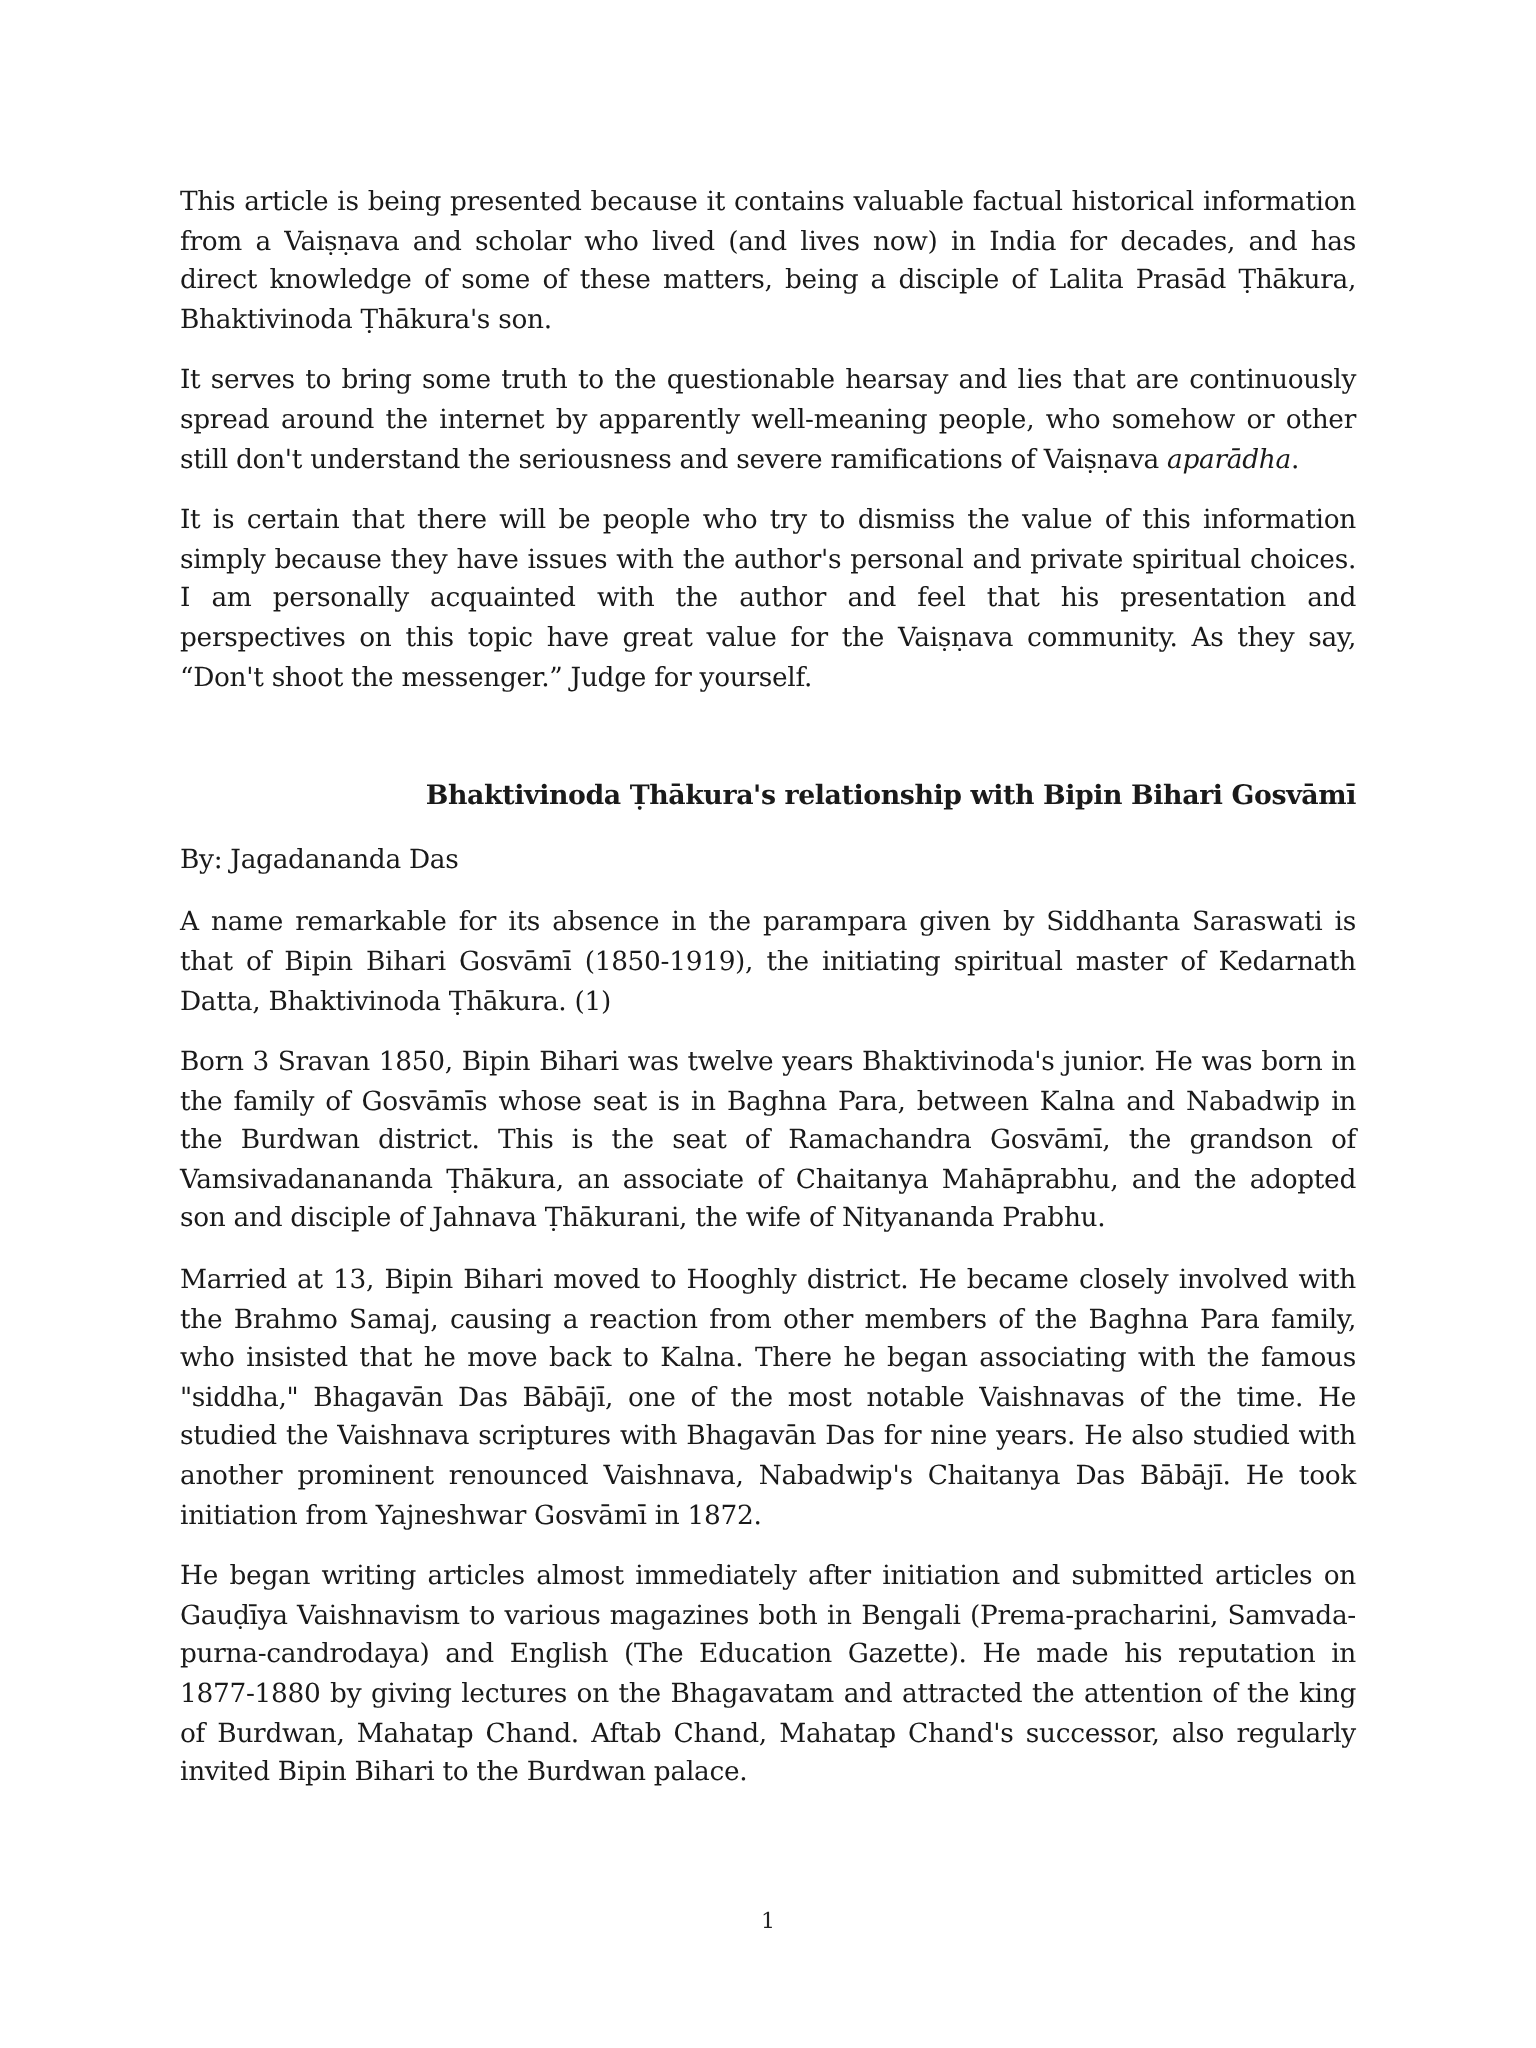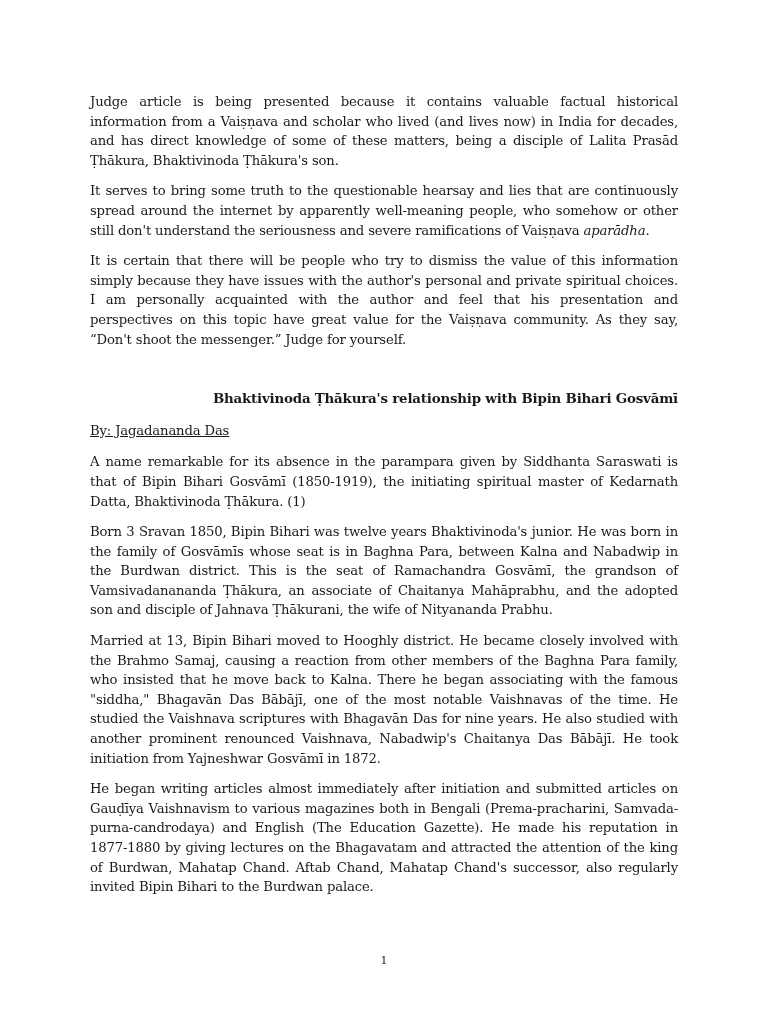--- a/index.html
+++ b/index.html
@@ -34,38 +34,37 @@
       font-weight: bold;
       font-size: 13.4px;
       line-height: 19.6px;
       margin-bottom: 12px;
       text-align: right;
       letter-spacing: -0.2px;
     }
     .byline {
       text-align: left;
       margin-bottom: 12px;
-      text-decoration: underline;
     }
     em { }
     .page-number {
       position: absolute;
       left: 0;
       width: 768px;
       top: 954px;
       text-align: center;
       font-size: 11px;
       color: #222;
     }
   </style>
 </head>
 <body>
 
 <div class="page">
-  <p class="p-gap">Judge article is being presented because it contains valuable factual historical information from a Vaiṣṇava and scholar who lived (and lives now) in India for decades, and has direct knowledge of some of these matters, being a disciple of Lalita Prasād Ṭhākura, Bhaktivinoda Ṭhākura's son.</p>
+  <p class="p-gap">This article is being presented because it contains valuable factual historical information from a Vaiṣṇava and scholar who lived (and lives now) in India for decades, and has direct knowledge of some of these matters, being a disciple of Lalita Prasād Ṭhākura, Bhaktivinoda Ṭhākura's son.</p>
   <p class="p-gap"><span>It serves to bring some truth to the questionable hearsay and lies that are continuously spread around the internet by apparently well-meaning people, who somehow or other still don't understand the seriousness and severe ramifications of Vaiṣṇava </span><em>aparādha</em><span>.</span></p>
   <p class="intro-last">It is certain that there will be people who try to dismiss the value of this information simply because they have issues with the author's personal and private spiritual choices. I am personally acquainted with the author and feel that his presentation and perspectives on this topic have great value for the Vaiṣṇava community. As they say, “Don't shoot the messenger.” Judge for yourself.</p>
 
   <p class="heading">Bhaktivinoda Ṭhākura's relationship with Bipin Bihari Gosvāmī</p>
   <p class="byline">By: Jagadananda Das</p>
 
   <p class="p-gap">A name remarkable for its absence in the parampara given by Siddhanta Saraswati is that of Bipin Bihari Gosvāmī (1850-1919), the initiating spiritual master of Kedarnath Datta, Bhaktivinoda Ṭhākura. (1)</p>
   <p class="p-gap">Born 3 Sravan 1850, Bipin Bihari was twelve years Bhaktivinoda's junior. He was born in the family of Gosvāmīs whose seat is in Baghna Para, between Kalna and Nabadwip in the Burdwan district. This is the seat of Ramachandra Gosvāmī, the grandson of Vamsivadanananda Ṭhākura, an associate of Chaitanya Mahāprabhu, and the adopted son and disciple of Jahnava Ṭhākurani, the wife of Nityananda Prabhu.</p>
   <p class="p-gap">Married at 13, Bipin Bihari moved to Hooghly district. He became closely involved with the Brahmo Samaj, causing a reaction from other members of the Baghna Para family, who insisted that he move back to Kalna. There he began associating with the famous "siddha," Bhagavān Das Bābājī, one of the most notable Vaishnavas of the time. He studied the Vaishnava scriptures with Bhagavān Das for nine years. He also studied with another prominent renounced Vaishnava, Nabadwip's Chaitanya Das Bābājī. He took initiation from Yajneshwar Gosvāmī in 1872.</p>
   <p>He began writing articles almost immediately after initiation and submitted articles on Gauḍīya Vaishnavism to various magazines both in Bengali (Prema-pracharini, Samvada-purna-candrodaya) and English (The Education Gazette). He made his reputation in 1877-1880 by giving lectures on the Bhagavatam and attracted the attention of the king of Burdwan, Mahatap Chand. Aftab Chand, Mahatap Chand's successor, also regularly invited Bipin Bihari to the Burdwan palace.</p>

